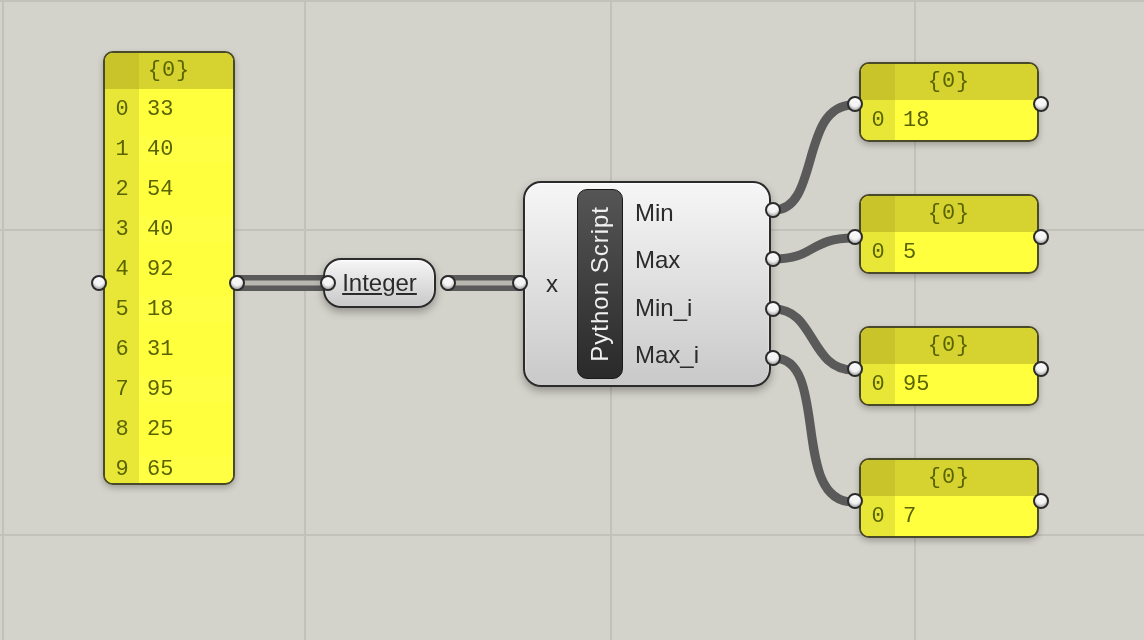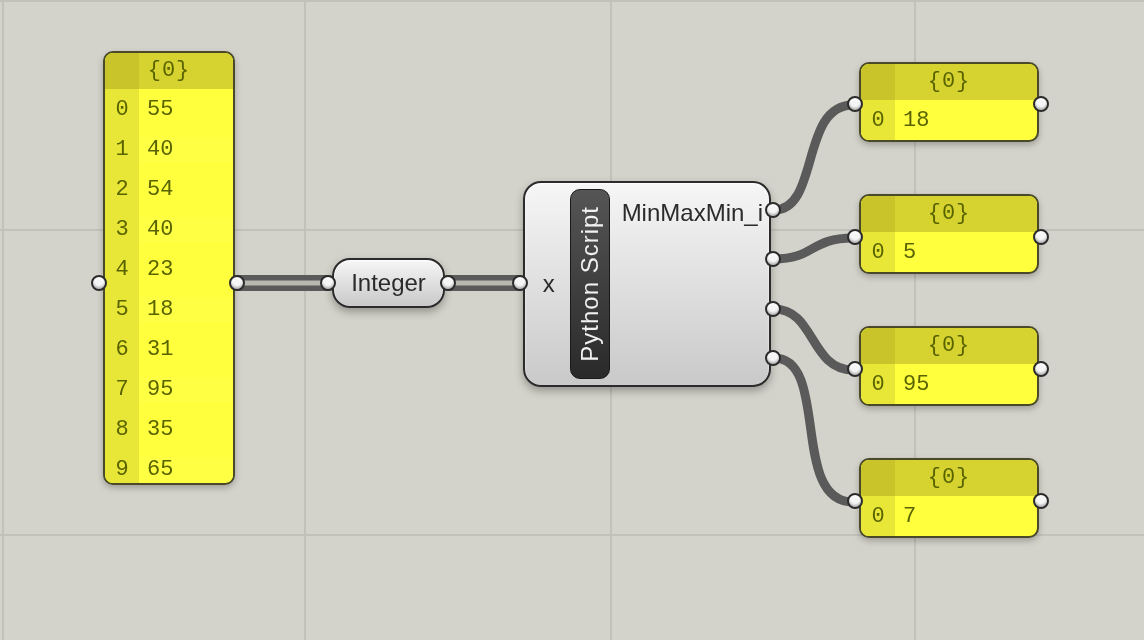--- a/index.html
+++ b/index.html
@@ -114,21 +114,21 @@
   }
   .python .namebar span {
     writing-mode: vertical-rl;
     transform: rotate(180deg);
     color: #f0f0f0;
     font-size: 24px;
     letter-spacing: 1px;
   }
   .python .outputcol {
     flex: 1;
-    display:flex; flex-direction:row; justify-content:space-around;
+    display:flex; flex-direction:column; justify-content:space-around;
     padding-left: 8px;
   }
   .python .outputcol div {
     font-size: 24px;
     height: 48px;
     display:flex; align-items:center;
   }
 
   
   svg.wires {
@@ -186,79 +186,80 @@
   </svg>
 
   <div class="panel" id="panel-input" style="left:103px; top:51px; width:132px; height:434px;">
     <div class="header">
       <div class="idxcol"></div>
       <span>{0}</span>
     </div>
 
   <div class="row">
         <div class="idx">0</div>
-        <div class="val">55</div>
+        <div class="val">33</div>
       </div>
       <div class="row">
         <div class="idx">1</div>
         <div class="val">40</div>
       </div>
       <div class="row">
         <div class="idx">2</div>
         <div class="val">54</div>
       </div>
       <div class="row">
         <div class="idx">3</div>
         <div class="val">40</div>
       </div>
       <div class="row">
         <div class="idx">4</div>
-        <div class="val">23</div>
+        <div class="val">92</div>
       </div>
       <div class="row">
         <div class="idx">5</div>
         <div class="val">18</div>
       </div>
       <div class="row">
         <div class="idx">6</div>
         <div class="val">31</div>
       </div>
       <div class="row">
         <div class="idx">7</div>
         <div class="val">95</div>
       </div>
       <div class="row">
         <div class="idx">8</div>
-        <div class="val">35</div>
+        <div class="val">25</div>
       </div>
       <div class="row">
         <div class="idx">9</div>
         <div class="val">65</div>
       </div>
     </div>
   <div class="grip" style="left:229px; top:275px;"></div>
   <div class="grip" style="left:91px;  top:275px;"></div>
 
-  <div class="component integer" style="left:332px; top:258px; width:113px;">
+  <div class="component integer" style="left:323px; top:258px; width:113px;text-decoration:underline;">
     <span>Integer</span>
   </div>
   <div class="grip" style="left:320px; top:275px;"></div>
   <div class="grip" style="left:440px; top:275px;"></div>
 
   <div class="component python" style="left:523px; top:181px; width:248px; height:206px;">
     <div class="inputcol">
       <span>x</span>
     </div>
     <div class="namebar">
       <span>Python Script</span>
     </div>
     <div class="outputcol">
       <div>Min</div>
       <div>Max</div>
       <div>Min_i</div>
+      <div>Max_i</div>
     </div>
   </div>
   <div class="grip" style="left:512px; top:275px;"></div>
   <div class="grip" style="left:765px; top:202px;"></div>
   <div class="grip" style="left:765px; top:251px;"></div>
   <div class="grip" style="left:765px; top:301px;"></div>
   <div class="grip" style="left:765px; top:350px;"></div>
 
   <div class="panel out-panel" id="out0" style="left:859px; top:62px; width:180px; height:80px;">
     <div class="header">

